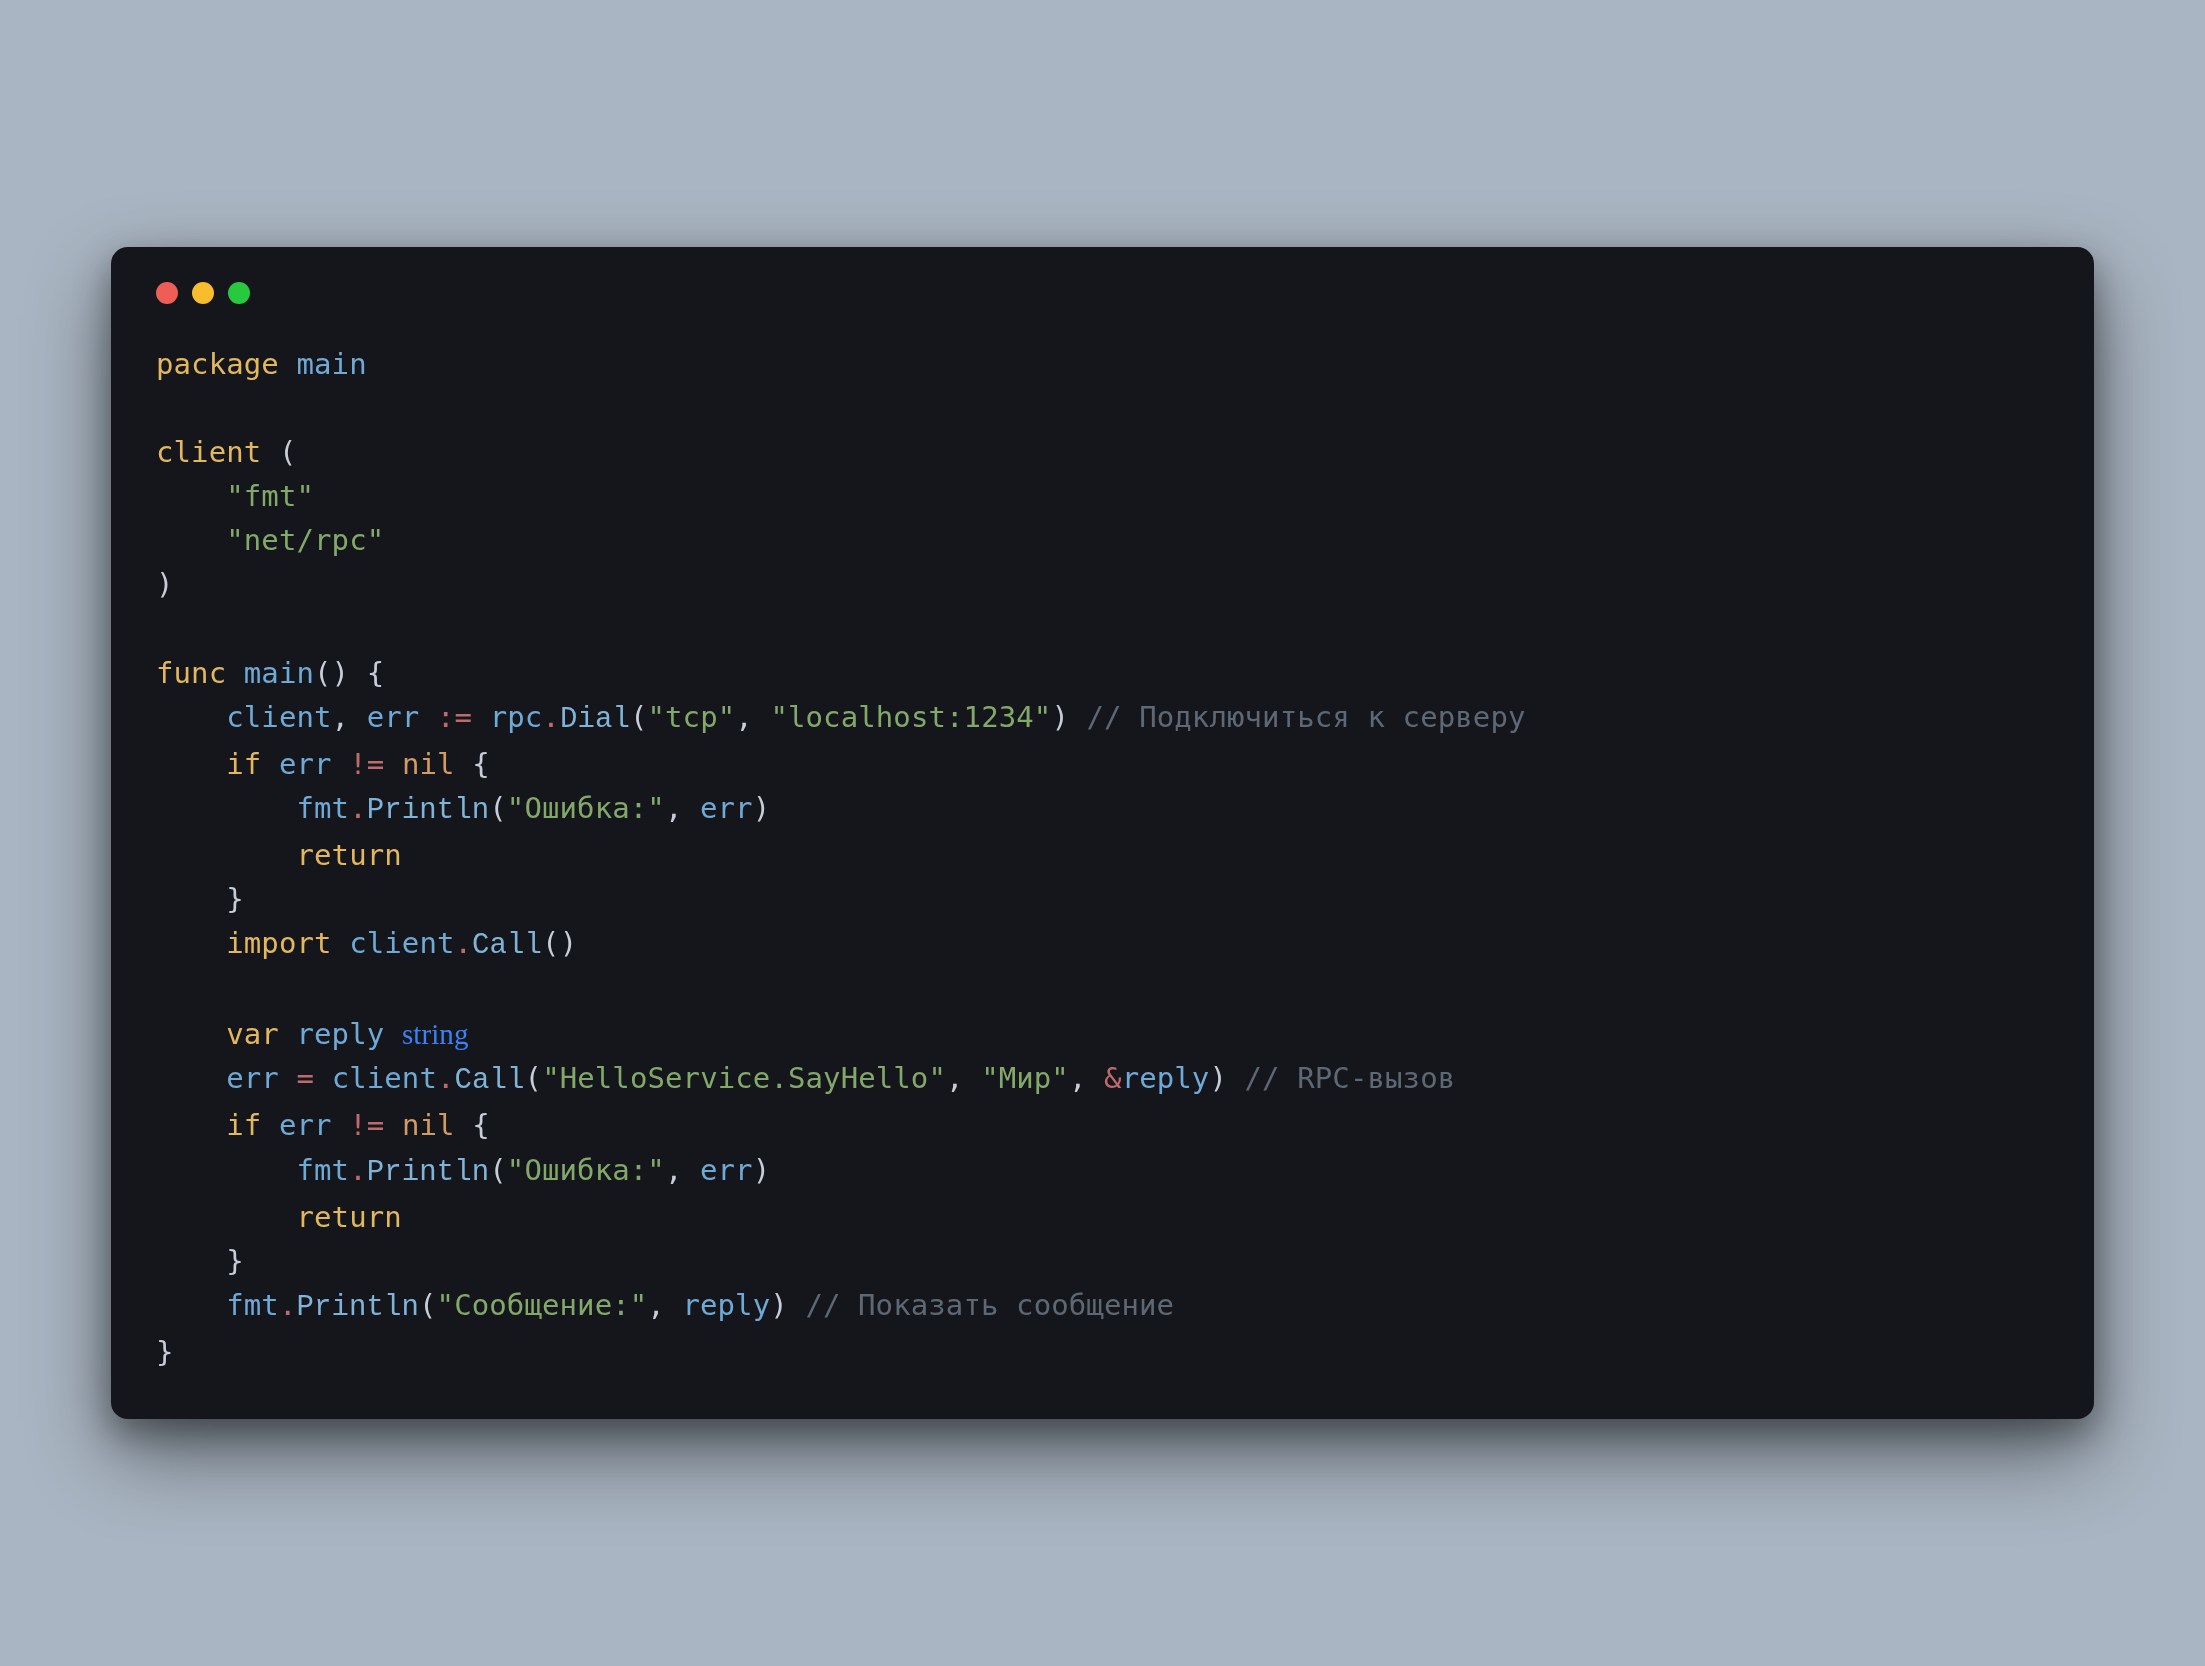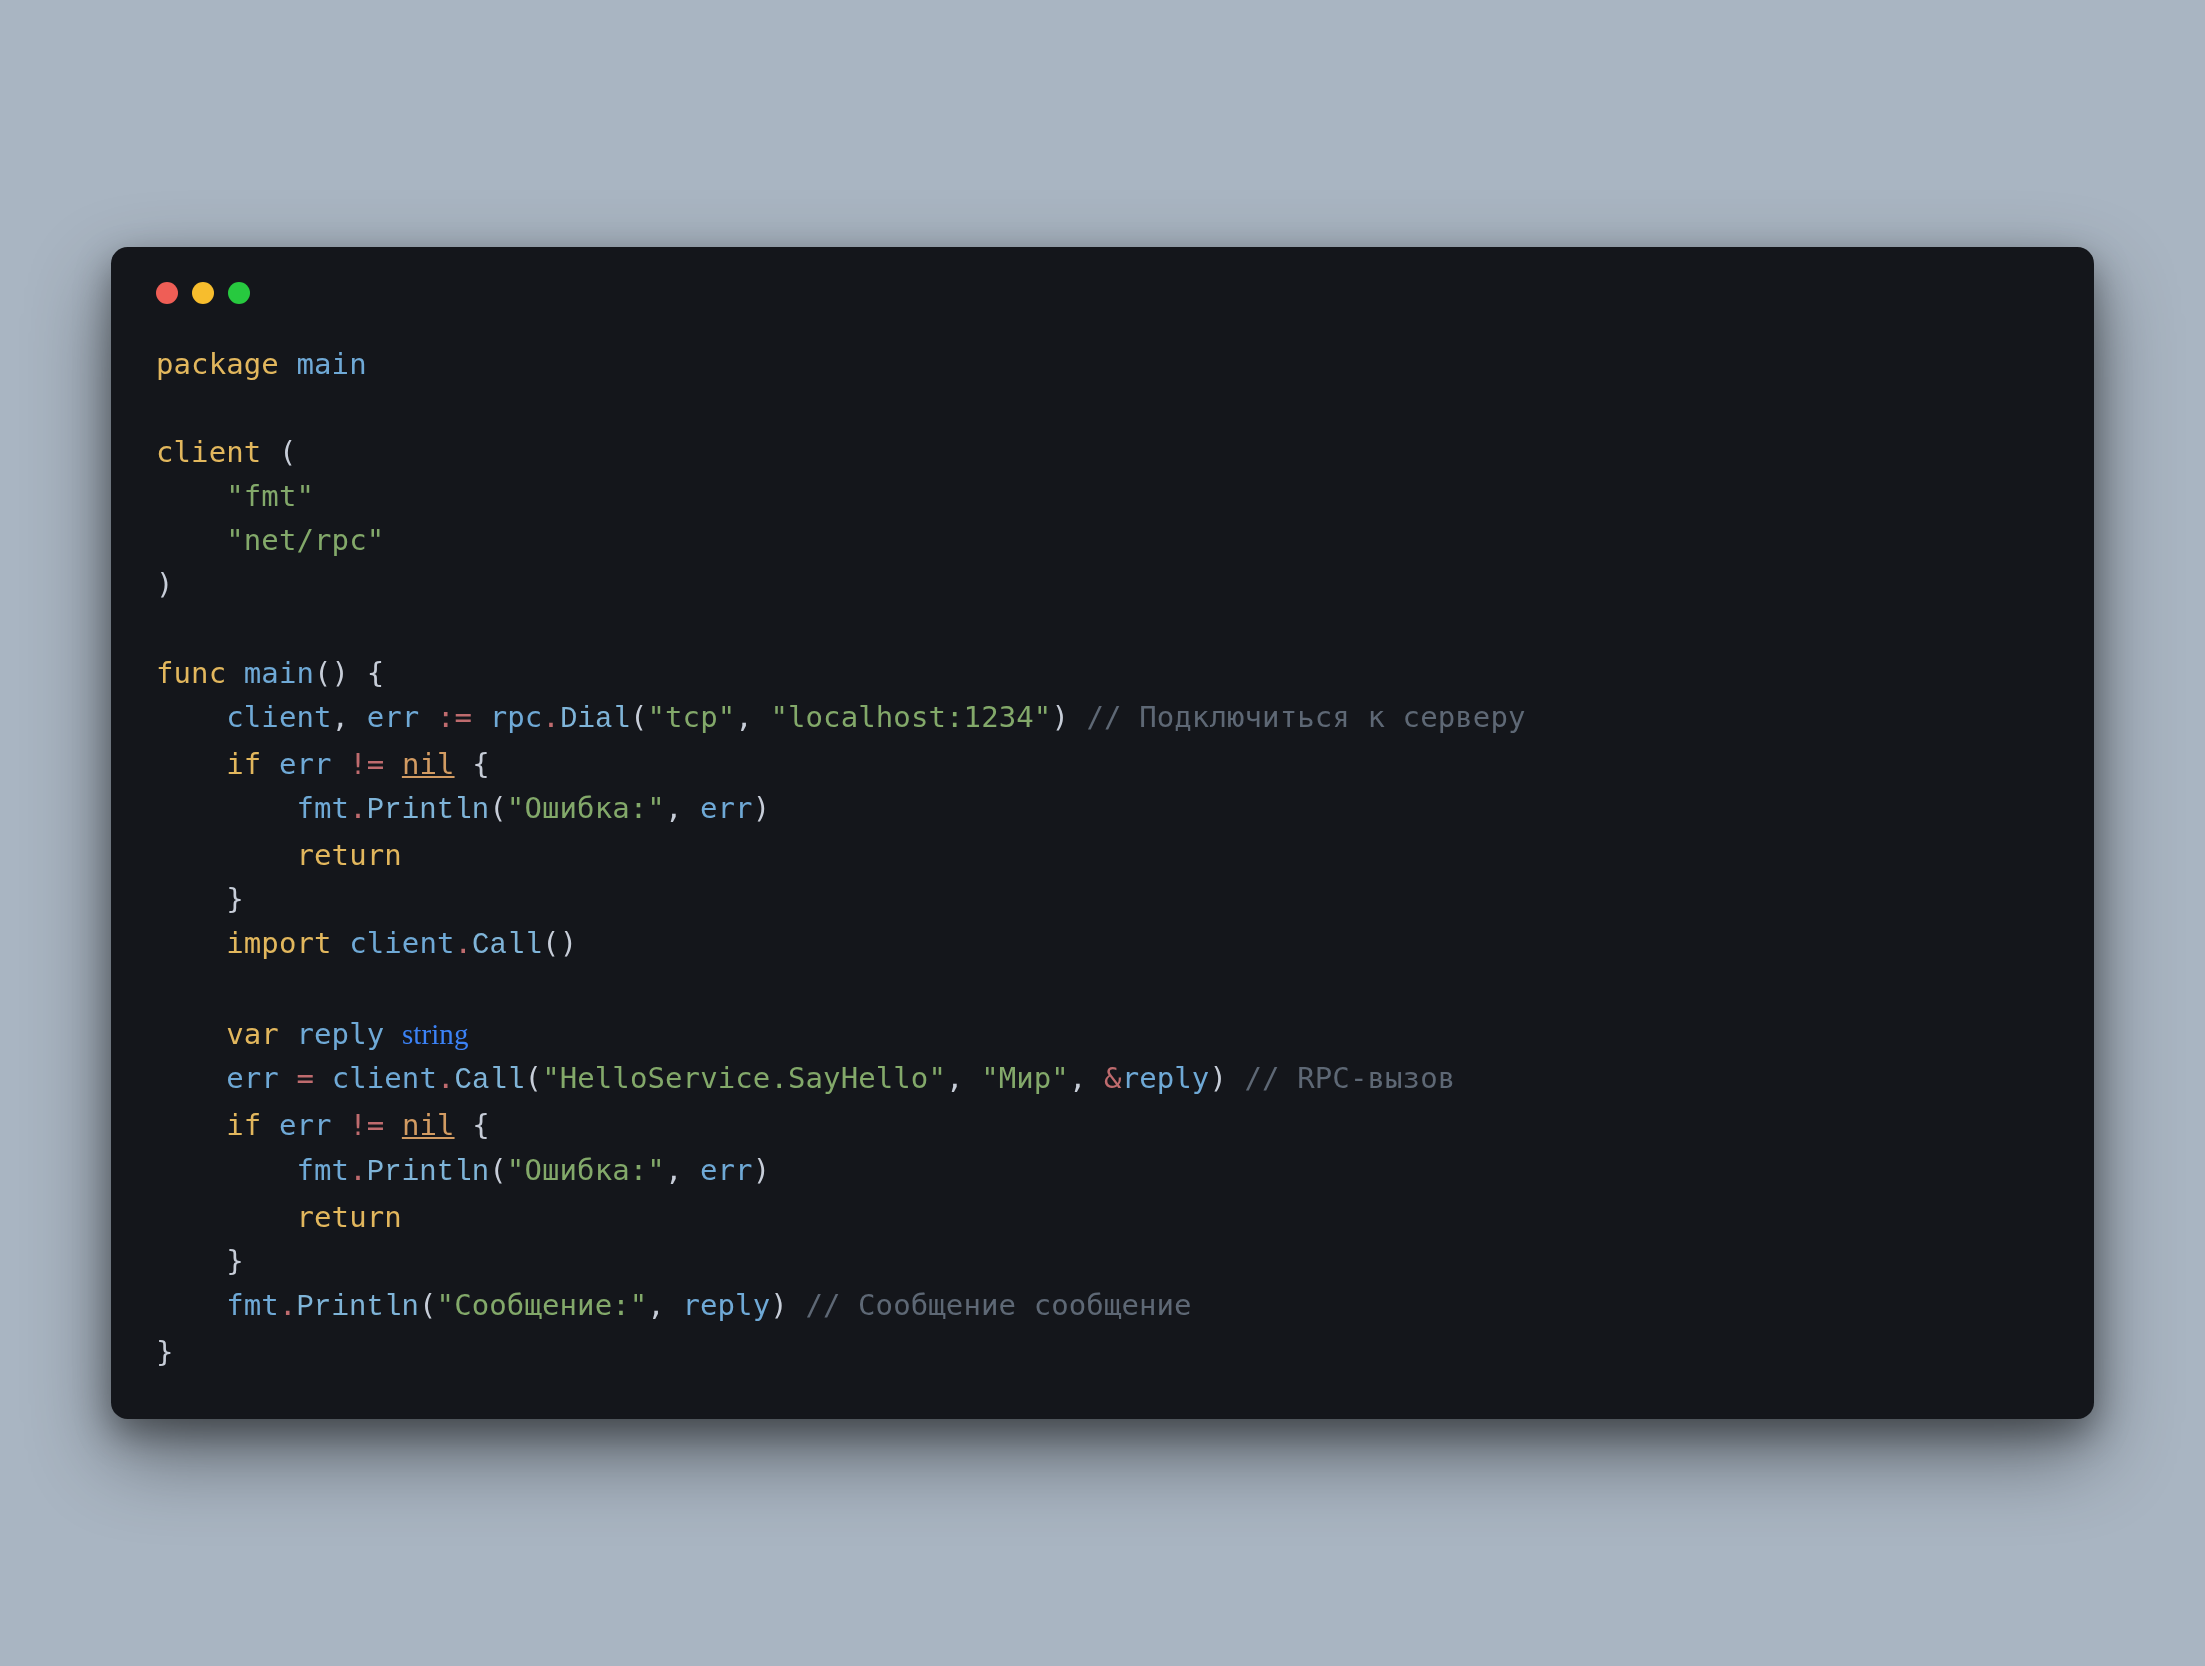--- a/index.html
+++ b/index.html
@@ -38,21 +38,21 @@
     line-height: 1.52;
     color: #c7cdd8;
     white-space: pre;
     letter-spacing: 0.1px;
   }
   .kw   { color: #e2b75d; margin-top: 23px; }      
   .id   { color: #6fa9d6; }      
   .fn   { color: #7fb4d8; font-family: Liberation Mono, monospace; }      
   .op   { color: #bf6b6e; }      
   .str  { color: #83a96a; }      
-  .nil  { color: #d29b62; text-decoration: underline; }      
+  .nil  { color: #d29b62; }      
   .typ  { color: #3b82f6; font-family: Liberation Serif, serif; }      
   .pun  { color: #c7cdd8; }      
   .cmt  { color: #5e6875; }      
 </style>
 </head>
 <body>
 
 <div class="window">
   <div class="traffic-lights">
     <div class="light red"></div>
@@ -73,16 +73,16 @@
         <span class="kw">return</span>
     <span class="pun">}</span>
     <span class="kw">import</span> <span class="id">client</span><span class="op">.</span><span class="fn">Call</span><span class="pun">()</span>
 
     <span class="kw">var</span> <span class="id">reply</span> <span class="typ">string</span>
     <span class="id">err</span> <span class="op">=</span> <span class="id">client</span><span class="op">.</span><span class="fn">Call</span><span class="pun">(</span><span class="str">"HelloService.SayHello"</span><span class="pun">,</span> <span class="str">"Мир"</span><span class="pun">,</span> <span class="op">&amp;</span><span class="id">reply</span><span class="pun">)</span> <span class="cmt">// RPC-вызов</span>
     <span class="kw">if</span> <span class="id">err</span> <span class="op">!=</span> <span class="nil">nil</span> <span class="pun">{</span>
         <span class="id">fmt</span><span class="op">.</span><span class="fn">Println</span><span class="pun">(</span><span class="str">"Ошибка:"</span><span class="pun">,</span> <span class="id">err</span><span class="pun">)</span>
         <span class="kw">return</span>
     <span class="pun">}</span>
-    <span class="id">fmt</span><span class="op">.</span><span class="fn">Println</span><span class="pun">(</span><span class="str">"Сообщение:"</span><span class="pun">,</span> <span class="id">reply</span><span class="pun">)</span> <span class="cmt">// Сообщение сообщение</span>
+    <span class="id">fmt</span><span class="op">.</span><span class="fn">Println</span><span class="pun">(</span><span class="str">"Сообщение:"</span><span class="pun">,</span> <span class="id">reply</span><span class="pun">)</span> <span class="cmt">// Показать сообщение</span>
 <span class="pun">}</span></pre>
 </div>
 
 
 </body></html>

